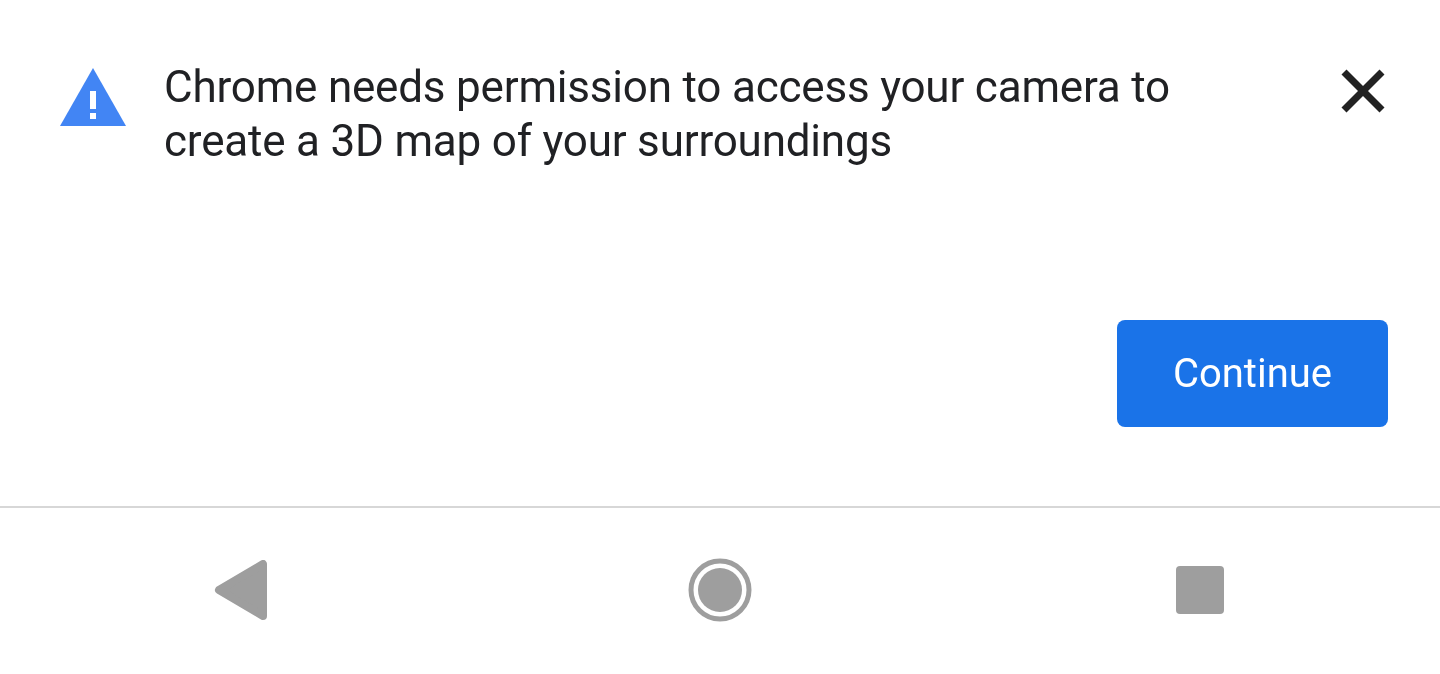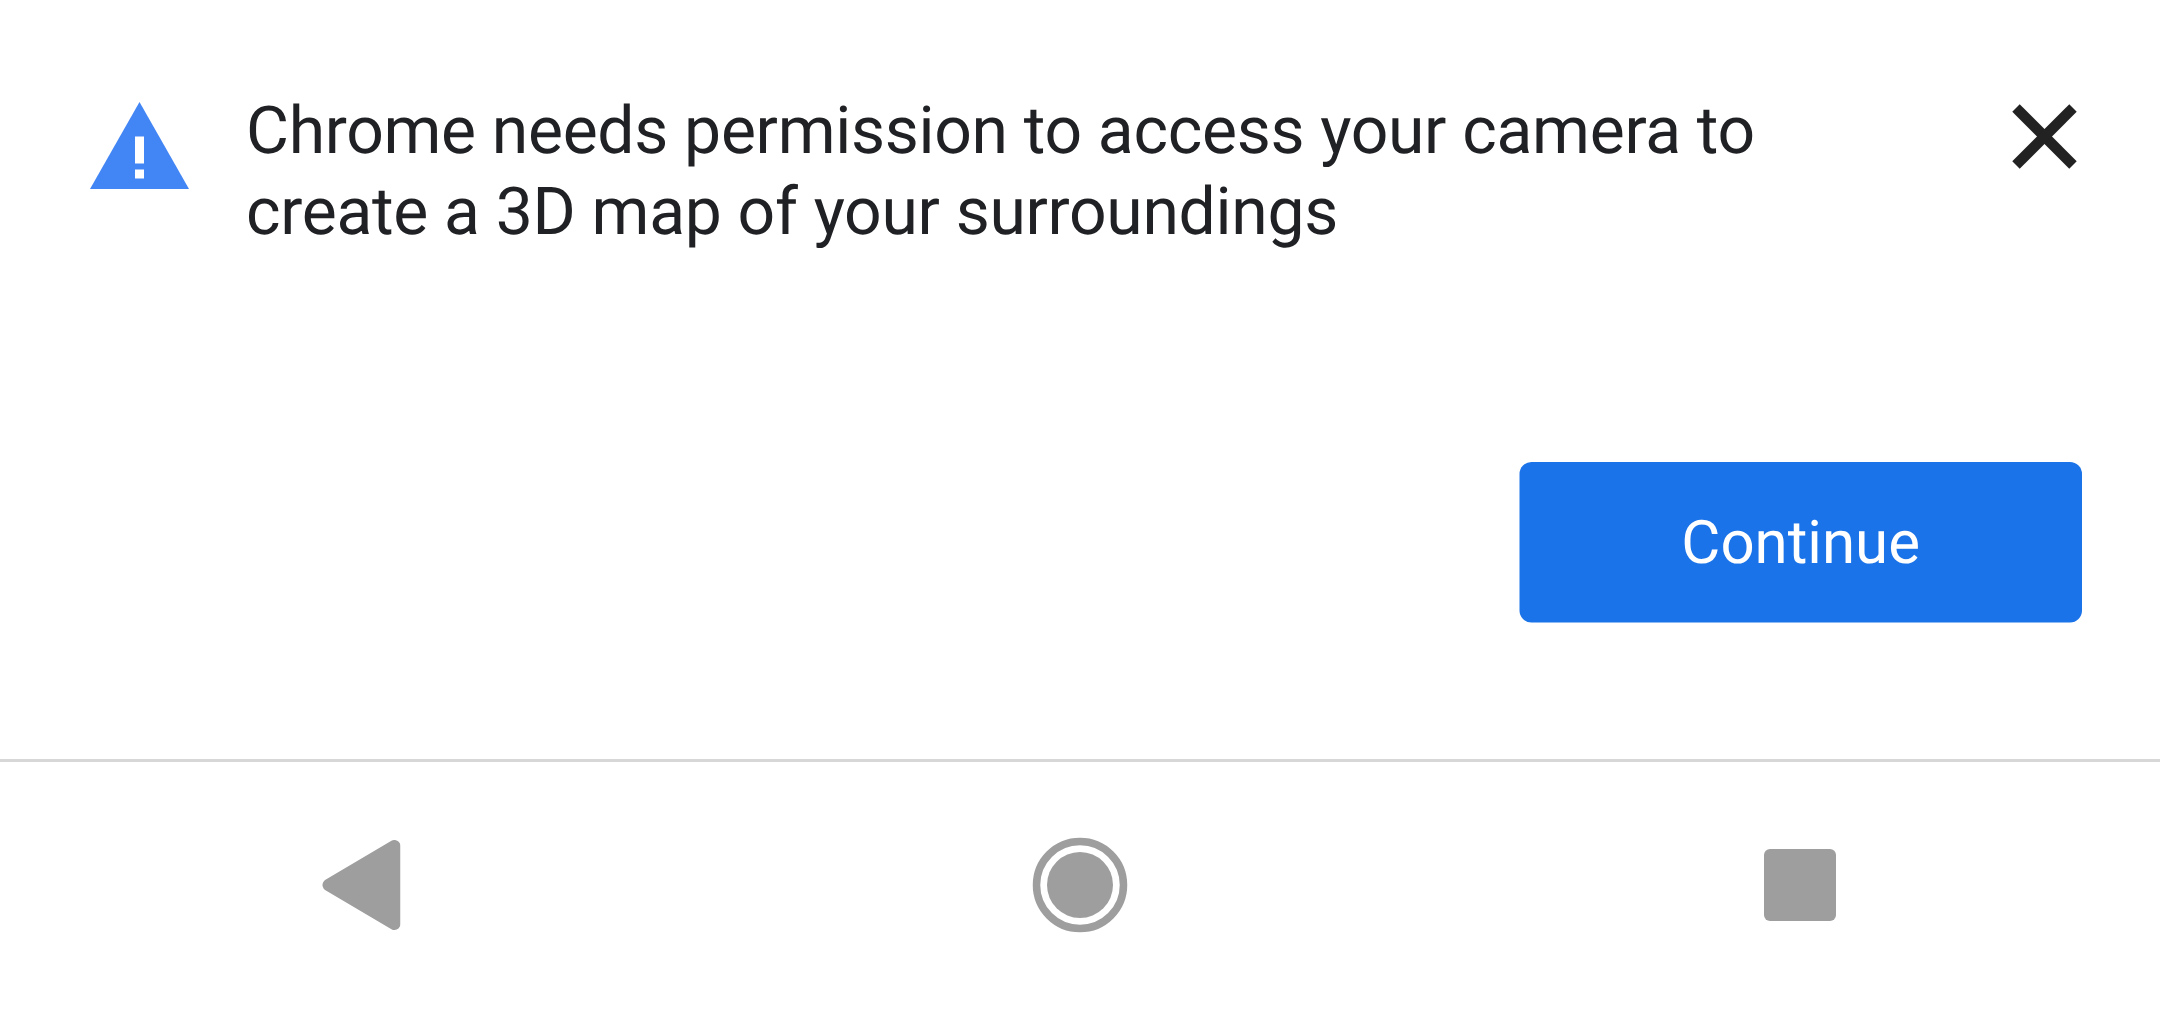--- a/index.html
+++ b/index.html
@@ -14,20 +14,21 @@
       background: #ffffff;
       display: flex;
       flex-direction: column;
       overflow: hidden;
     }
     .dialog {
       flex: 1;
       display: flex;
       flex-direction: column;
       padding: 60px 52px 0 60px;
+      gap: 12px;
     }
     .header-row {
       display: flex;
       align-items: flex-start;
       gap: 38px;
     }
     .warning-icon {
       flex: 0 0 auto;
       margin-top: 8px;
     }
@@ -53,21 +54,21 @@
       margin-top: 140px;
       display: flex;
       justify-content: flex-end;
       padding-right: 0;
     }
     .continue-button {
       background: #1a73e8;
       color: #ffffff;
       border: none;
       font-size: 40px;
-      padding: 30px 108px;
+      padding: 30px 56px;
       border-radius: 8px;
       cursor: pointer;
       font-family: inherit;
       font-weight: 400;
     }
     .nav-bar {
       height: 168px;
       border-top: 2px solid #d7d7d7;
       display: grid;
       grid-template-columns: 1fr 1fr 1fr;

